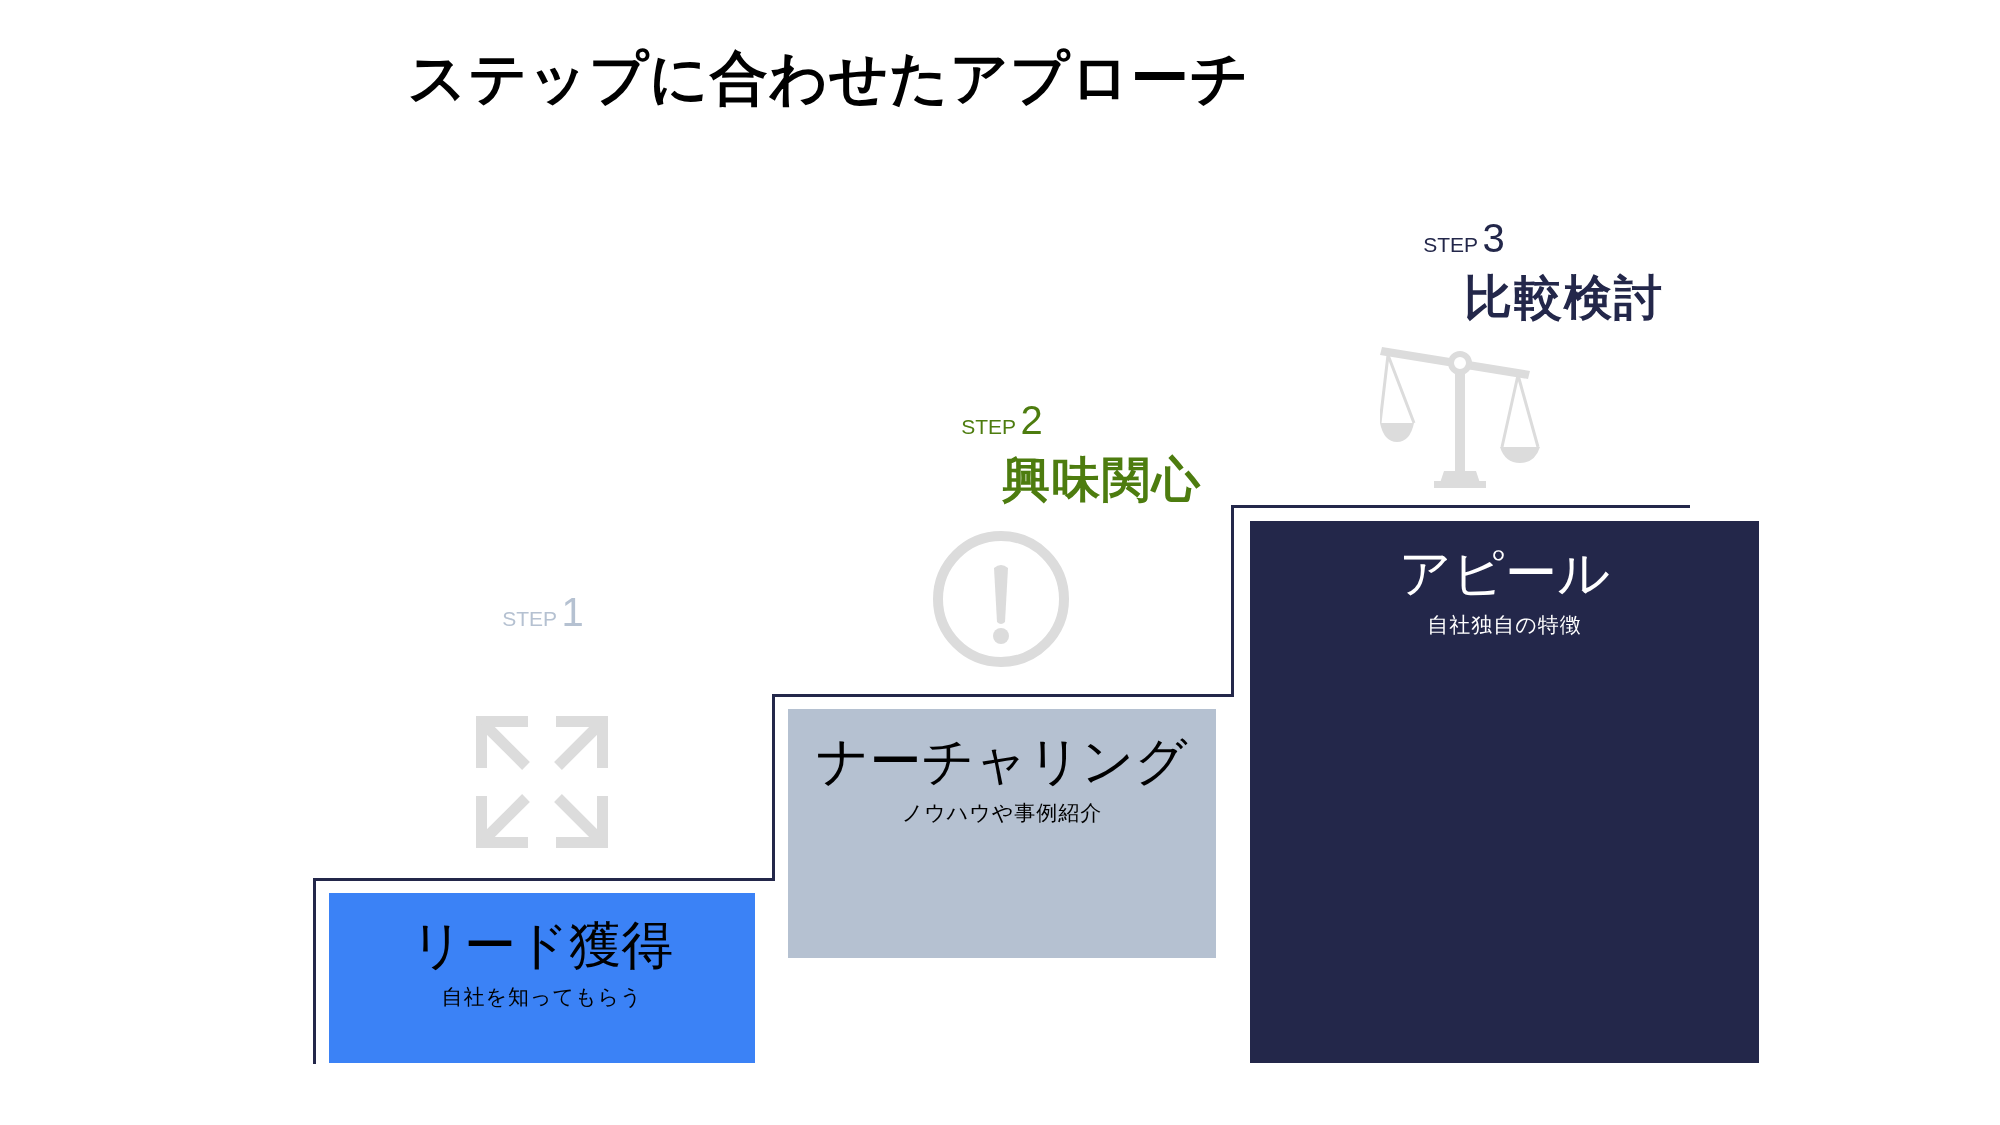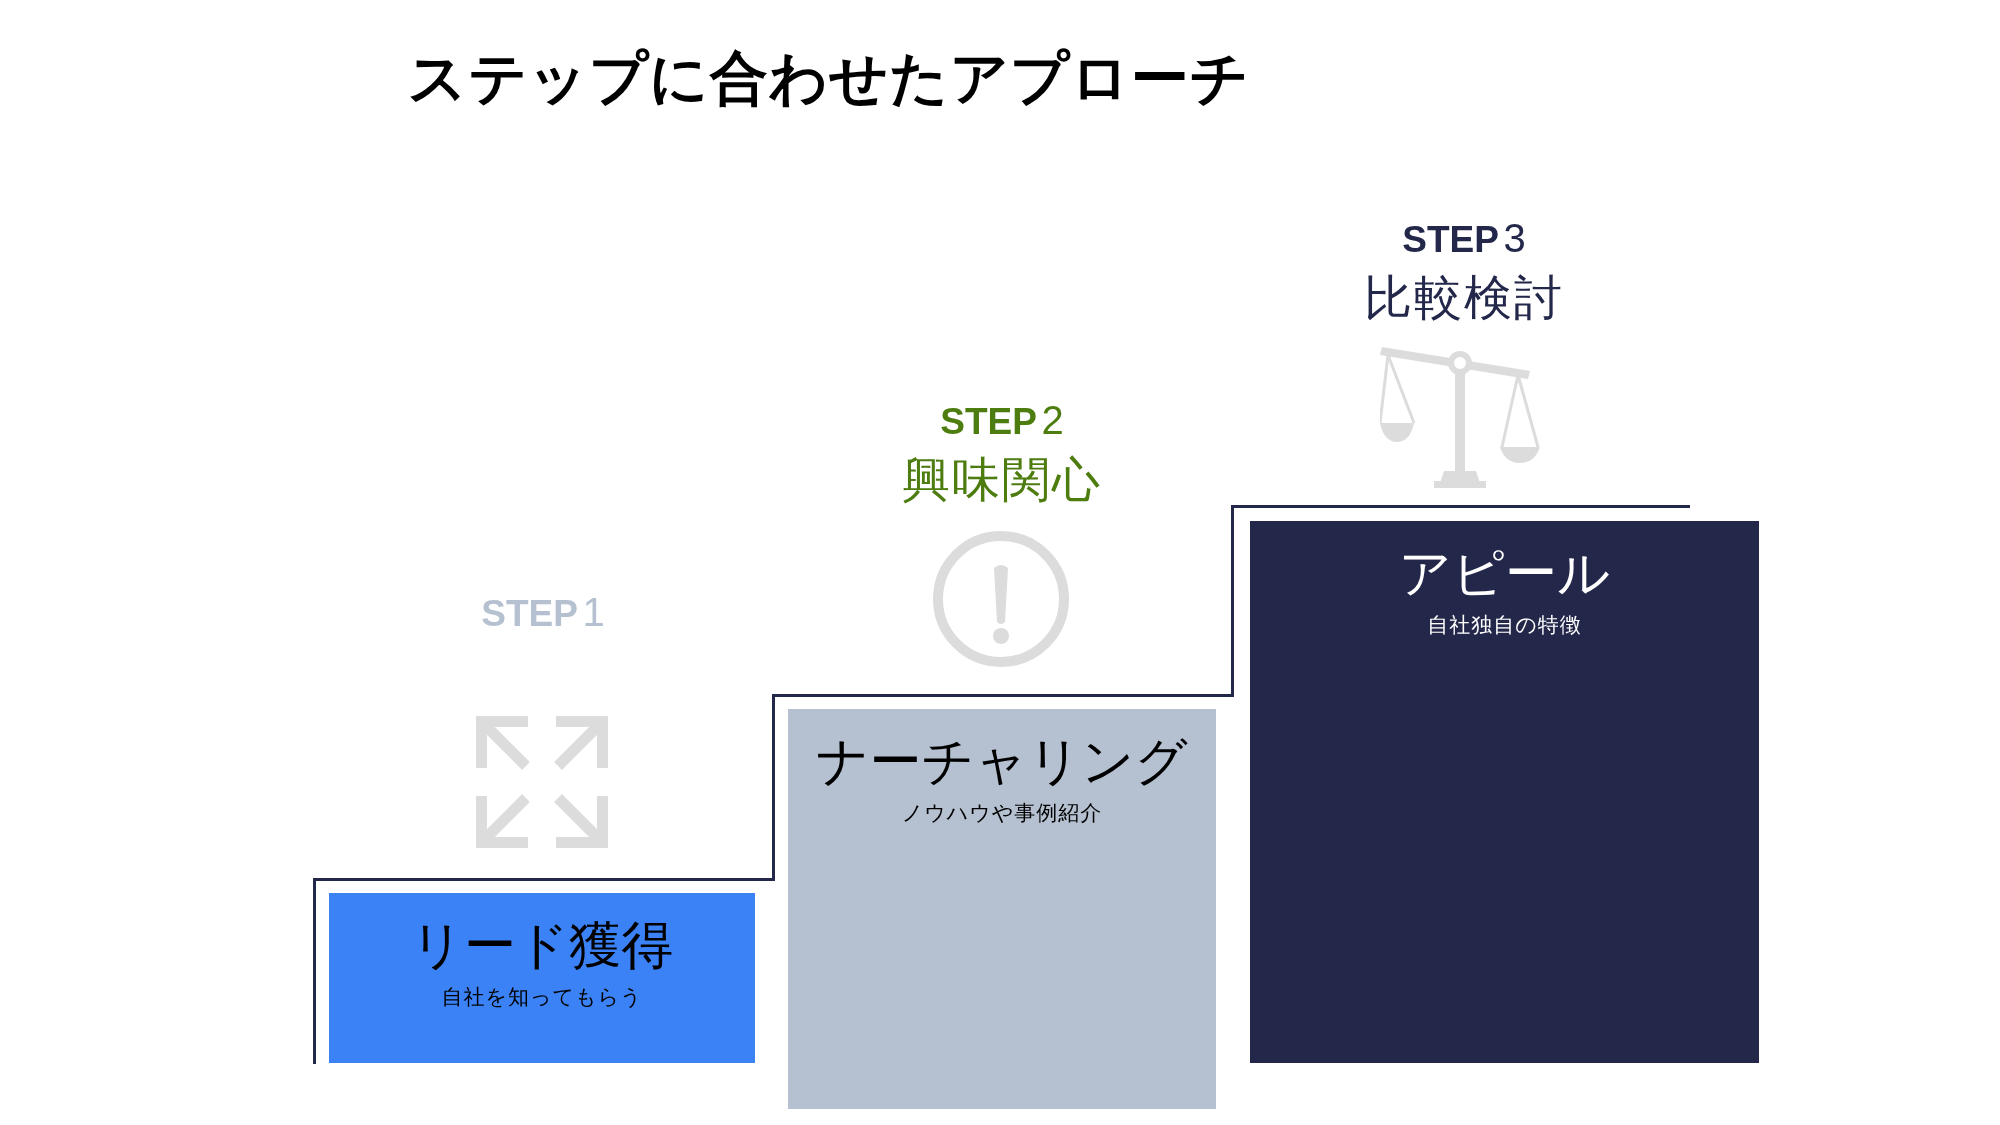--- a/index.html
+++ b/index.html
@@ -6,23 +6,23 @@
   body { width:2000px; height:1125px; position:relative; overflow:hidden;
          font-family: "DejaVu Sans", "Liberation Sans", sans-serif; }
   .title { position:absolute; left:0; top:40px; width:1658px; text-align:center;
            font-size:58px; font-weight:bold; color:#000; letter-spacing:1px; }
   .line { position:absolute; background:#23274a; }
   .box { position:absolute; text-align:center; }
   .box .bt { font-size:52px; line-height:60px; margin-top:22px; }
   .box .bs { font-size:21px; line-height:40px; margin-top:2px; letter-spacing:1px; }
   .step { position:absolute; text-align:center; width:400px; }
   .step .lab { font-family:"Liberation Sans", sans-serif; line-height:44px; }
-  .step .lab .w { font-size:37px;font-weight:bold; }
+  .step .lab .w { font-size:21px; }
   .step .lab .n { font-size:40px; }
-  .step .head { font-size:48px; font-weight:normal; line-height:56px; letter-spacing:2px; }
+  .step .head { font-size:48px; font-weight:bold; line-height:56px; letter-spacing:2px;text-align:right; }
   .icon { position:absolute; }
 </style>
 </head>
 <body>
 
 <div class="title">ステップに合わせたアプローチ</div>
 
 <div class="line" style="left:313px; top:878px; width:3px; height:186px;"></div>
 <div class="line" style="left:313px; top:878px; width:462px; height:3px;"></div>
 <div class="line" style="left:772px; top:694px; width:3px; height:187px;"></div>
@@ -52,21 +52,21 @@
 
 <div class="step" style="left:802px; top:398px; color:#4d7c0f;">
   <div class="lab"><span class="w">STEP</span> <span class="n">2</span></div>
   <div class="head">興味関心</div>
 </div>
 <svg class="icon" style="left:932px; top:530px;" width="138" height="138" viewBox="0 0 138 138">
   <circle cx="69" cy="69" r="63" fill="none" stroke="#dcdcdc" stroke-width="10"></circle>
   <path d="M62 38 Q69 32 76 38 L73 92 Q69 96 65 92 Z" fill="#dcdcdc"></path>
   <circle cx="69" cy="106" r="8" fill="#dcdcdc"></circle>
 </svg>
-<div class="box" style="left:788px; top:709px; width:428px; height:400px; background:#b5c1d1; color:#000;">
+<div class="box" style="left:788px; top:709px; width:428px; height:249px; background:#b5c1d1; color:#000;">
   <div class="bt">ナーチャリング</div>
   <div class="bs">ノウハウや事例紹介</div>
 </div>
 
 <div class="step" style="left:1264px; top:216px; color:#23274a;">
   <div class="lab"><span class="w">STEP</span> <span class="n">3</span></div>
   <div class="head">比較検討</div>
 </div>
 <svg class="icon" style="left:1380px; top:345px;" width="162" height="144" viewBox="0 0 162 144">
   <g fill="#dcdcdc" stroke="#dcdcdc">

